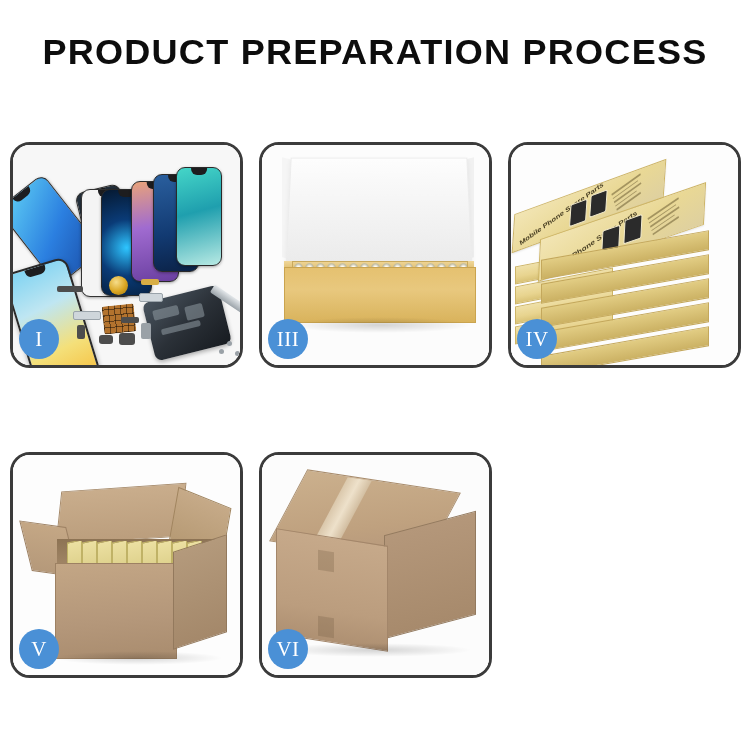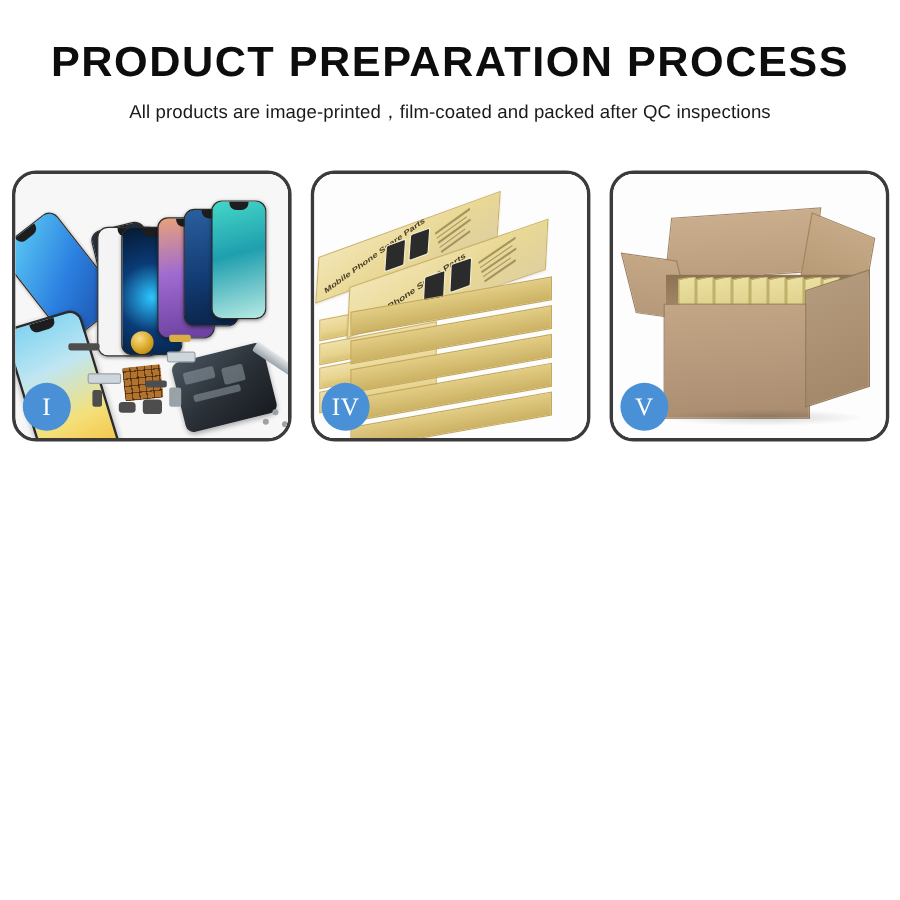--- a/index.html
+++ b/index.html
@@ -335,21 +335,20 @@
   .shadow-soft {
     position:absolute; border-radius:50%;
     background: radial-gradient(ellipse at center, rgba(0,0,0,.16) 0%, rgba(0,0,0,0) 70%);
   }
 </style>
 </head>
 <body>
 
 <div class="header">
   <h1 class="main-title">PRODUCT PREPARATION PROCESS</h1>
-  <p class="sub-title">All products are image-printed，film-coated and packed after QC inspections</p>
 </div>
 
 <div class="grid">
 
   <div class="panel">
     <div class="panel-inner">
       <div class="p1-bg"></div>
 
       <div class="fan">
         <div class="ph ph1"></div>
@@ -383,20 +382,33 @@
       <div class="prt" style="left:108px;top:172px;width:18px;height:6px;"></div>
       <div class="prt lt" style="left:214px;top:196px;width:5px;height:5px;border-radius:50%;"></div>
       <div class="prt lt" style="left:206px;top:204px;width:5px;height:5px;border-radius:50%;"></div>
       <div class="prt lt" style="left:222px;top:206px;width:5px;height:5px;border-radius:50%;"></div>
       <div class="tweez"></div>
     </div>
     <div class="badge">I</div>
   </div>
 
 
+  <div class="panel">
+    <div class="panel-inner">
+      <div class="p3-bg"></div>
+      <div class="lidflapL"></div>
+      <div class="lidflapR"></div>
+      <div class="lid3"></div>
+      <div class="boxrim3"></div>
+      <div class="boxtop3"></div>
+      <div class="boxbody3"></div>
+      <div class="shadow-soft" style="left:26px;top:172px;width:184px;height:16px;"></div>
+    </div>
+    <div class="badge">III</div>
+  </div>
 
   <div class="panel">
     <div class="panel-inner">
       <div class="p4-bg"></div>
 
       <div class="stackbox" style="left:4px;top:112px;width:96px;height:16px;transform:skewY(-11deg);"></div>
       <div class="stackbox" style="left:4px;top:132px;width:96px;height:16px;transform:skewY(-11deg);"></div>
       <div class="stackbox" style="left:4px;top:152px;width:96px;height:16px;transform:skewY(-11deg);"></div>
       <div class="stackbox" style="left:4px;top:172px;width:96px;height:16px;transform:skewY(-11deg);"></div>
 
@@ -457,14 +469,27 @@
         <div class="ibx" style="left:122px;"></div>
       </div>
 
       <div class="cart-front"></div>
       <div class="cart-side"></div>
       <div class="shadow-soft" style="left:40px;top:196px;width:170px;height:14px;"></div>
     </div>
     <div class="badge">V</div>
   </div>
 
+  <div class="panel">
+    <div class="panel-inner">
+      <div class="p6-bg"></div>
+      <div class="sc-top"></div>
+      <div class="sc-tape"></div>
+      <div class="sc-side"></div>
+      <div class="sc-front"></div>
+      <div class="sc-tab" style="left:56px;top:96px;width:16px;height:20px;transform:skewY(9deg);"></div>
+      <div class="sc-tab" style="left:56px;top:162px;width:16px;height:20px;transform:skewY(9deg);"></div>
+      <div class="shadow-soft" style="left:14px;top:188px;width:196px;height:14px;"></div>
+    </div>
+    <div class="badge">VI</div>
+  </div>
 
 </div>
 
 </body></html>

